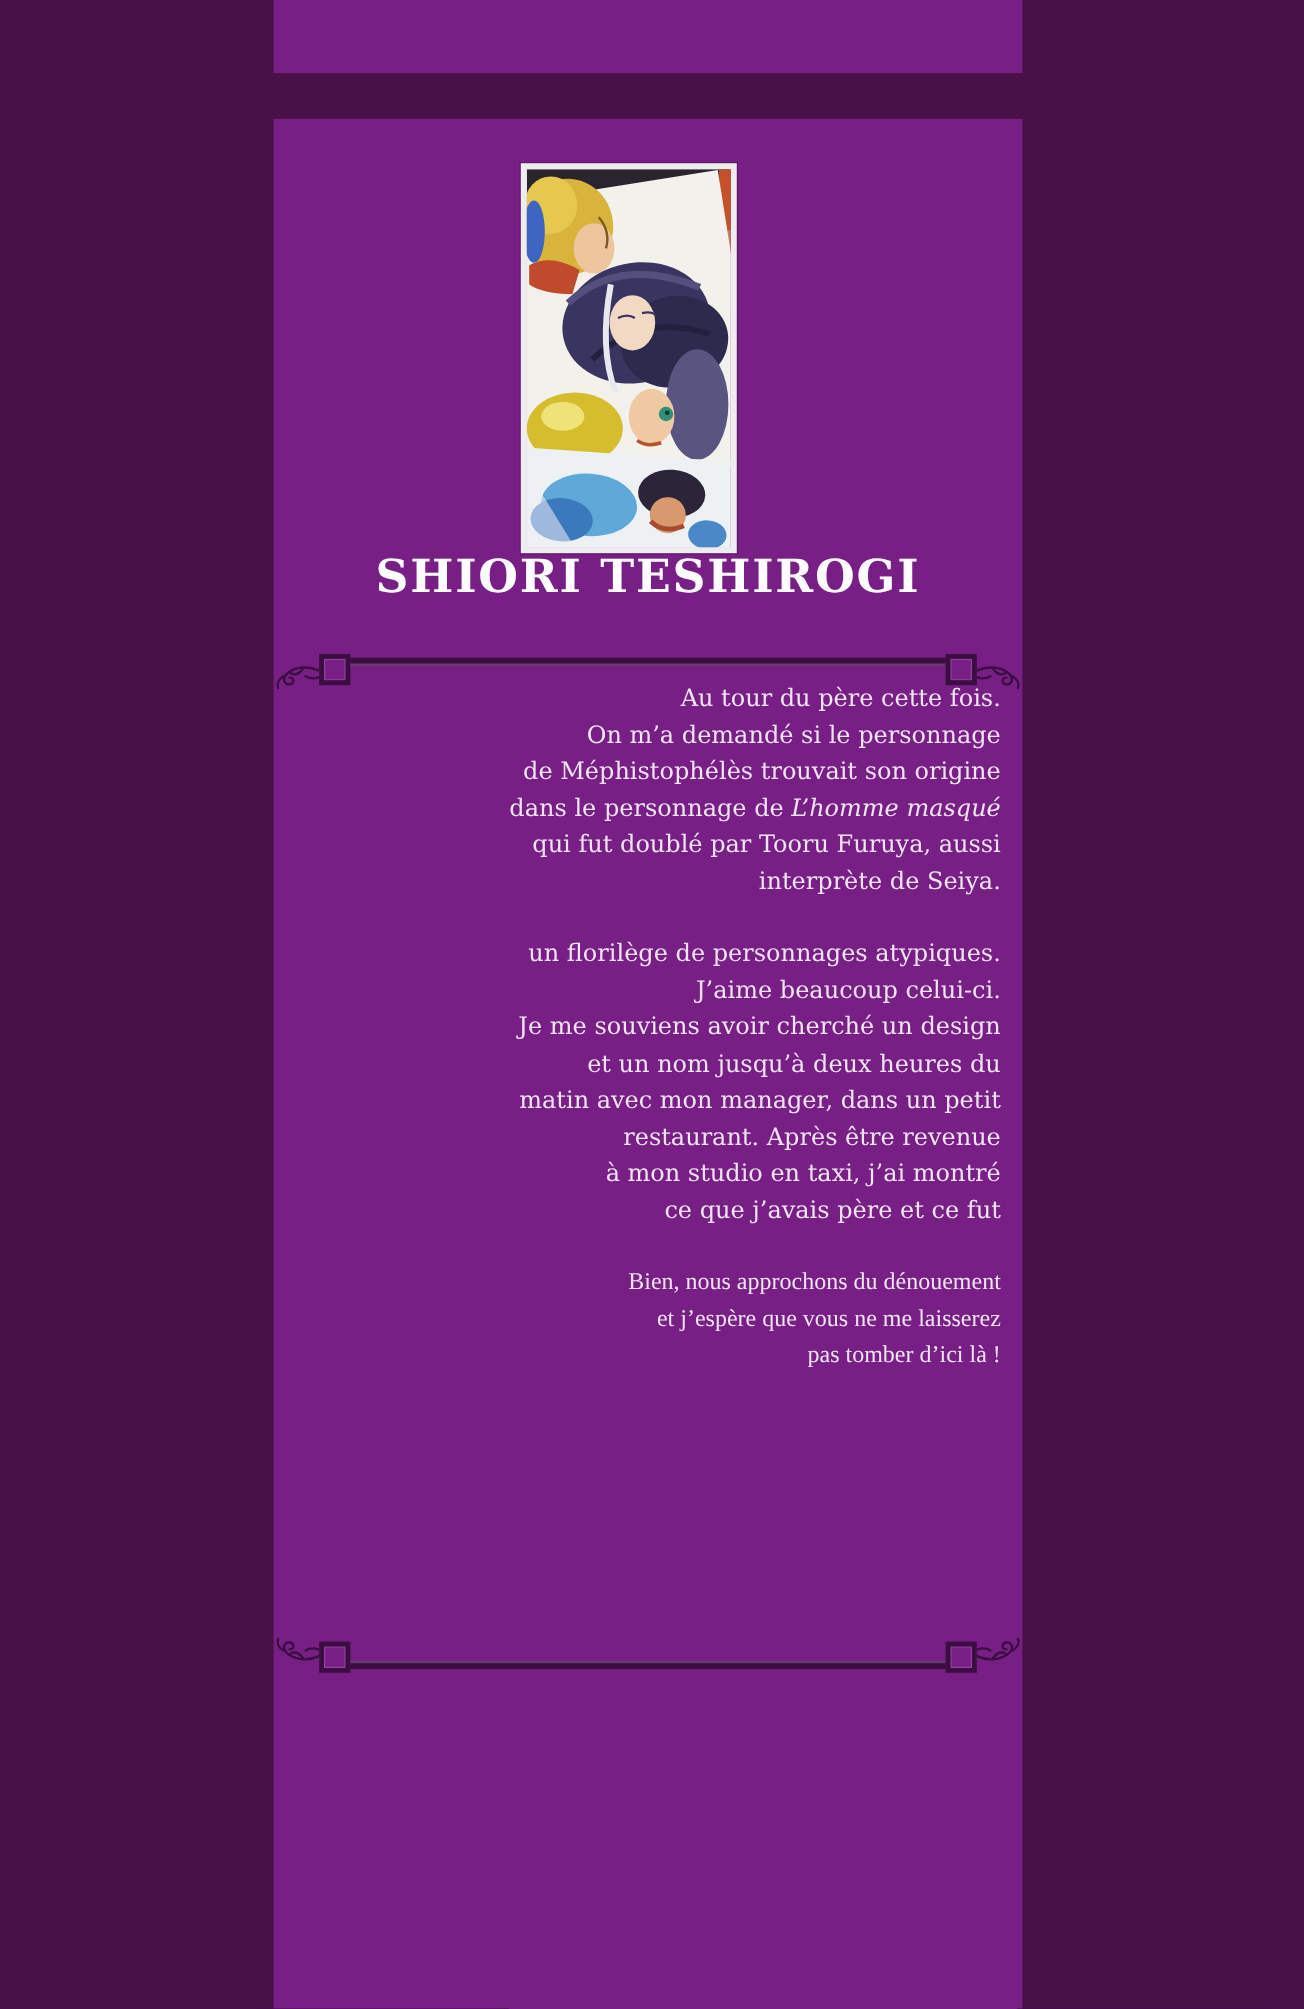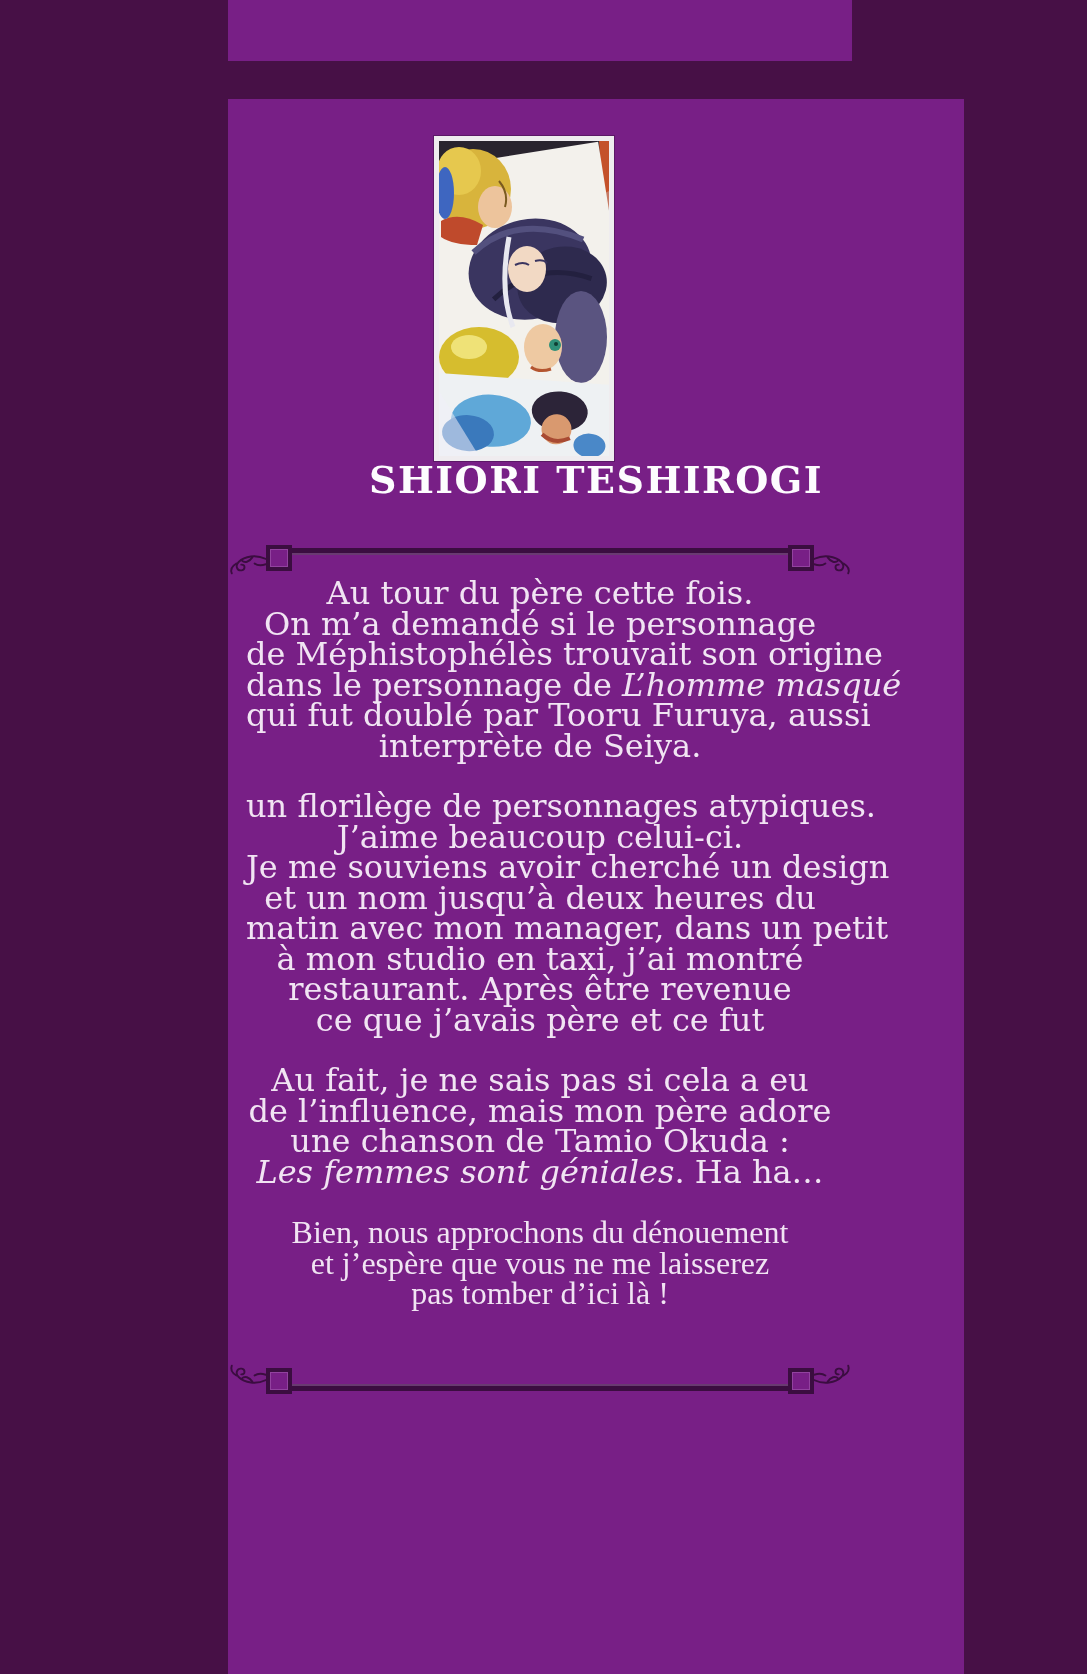--- a/index.html
+++ b/index.html
@@ -13,21 +13,21 @@
   .canvas{
     position:relative;width:1087px;height:1674px;margin:0 auto;
     background:var(--background);overflow:hidden;
     font-family:"DejaVu Serif","Liberation Serif",serif;
   }
   .top-bar{
     position:absolute;left:228px;top:0;width:624px;height:61px;
     background:var(--panel);
   }
   .panel{
-    position:absolute;left:228px;top:99px;width:736px;height:1575px;
+    position:absolute;left:228px;top:99px;width:624px;height:1575px;
     background:var(--panel);
   }
   .photo{
     position:absolute;left:206px;top:37px;width:180px;height:325px;
     background:#efecef;padding:5px;box-sizing:border-box;
     box-shadow:0 0 0 1px rgba(40,10,45,.35);
   }
   .photo svg{display:block;width:100%;height:100%;}
   .title{
     position:absolute;left:0;top:358px;width:100%;margin:0;
@@ -46,21 +46,21 @@
     width:26px;height:26px;flex:none;box-sizing:border-box;
     border:4px solid var(--frame);
     box-shadow:inset 0 0 0 1px rgba(225,170,235,.25);
   }
   .rule-line{
     flex:1;height:5px;margin-top:3px;background:var(--frame);
     border-bottom:2px solid rgba(228,175,240,.28);
   }
   .note-text{
     position:absolute;left:18px;top:467px;width:588px;
-    text-align:center;font-size:32px;line-height:30.5px;color:var(--text);margin-top:12px;
+    text-align:right;font-size:20px;line-height:30.5px;color:var(--text);
   }
   .note-text p{margin:0 0 30px 0;}
   .note-text p:last-child{margin:0;font-family:Liberation Serif, serif;}
   .ln{display:block;white-space:nowrap;}
   .note-text em{font-style:italic;}
 </style>
 </head>
 <body>
 
 <svg width="0" height="0" style="position:absolute" aria-hidden="true">
@@ -146,29 +146,23 @@
           <span class="ln"><span>dans le personnage de </span><em>L’homme masqué</em></span>
           <span class="ln"><span>qui fut doublé par Tooru Furuya, aussi</span></span>
           <span class="ln"><span>interprète de Seiya.</span></span>
         </p>
         <p>
           <span class="ln"><span>un florilège de personnages atypiques.</span></span>
           <span class="ln"><span>J’aime beaucoup celui-ci.</span></span>
           <span class="ln"><span>Je me souviens avoir cherché un design</span></span>
           <span class="ln"><span>et un nom jusqu’à deux heures du</span></span>
           <span class="ln"><span>matin avec mon manager, dans un petit</span></span>
+          <span class="ln"><span>restaurant. Après être revenue</span></span>
           <span class="ln"><span>à mon studio en taxi, j’ai montré</span></span>
-          <span class="ln"><span>restaurant. Après être revenue</span></span>
           <span class="ln"><span>ce que j’avais père et ce fut</span></span>
-        </p>
-        <p>
-          <span class="ln"><span>Au fait, je ne sais pas si cela a eu</span></span>
-          <span class="ln"><span>de l’influence, mais mon père adore</span></span>
-          <span class="ln"><span>une chanson de Tamio Okuda :</span></span>
-          <span class="ln"><em>Les femmes sont géniales</em><span>. Ha ha…</span></span>
         </p>
         <p>
           <span class="ln"><span>Bien, nous approchons du dénouement</span></span>
           <span class="ln"><span>et j’espère que vous ne me laisserez</span></span>
           <span class="ln"><span>pas tomber d’ici là !</span></span>
         </p>
       </div>
 
     <div class="frame frame-bottom">
       <svg class="fl" viewBox="0 0 100 64">

